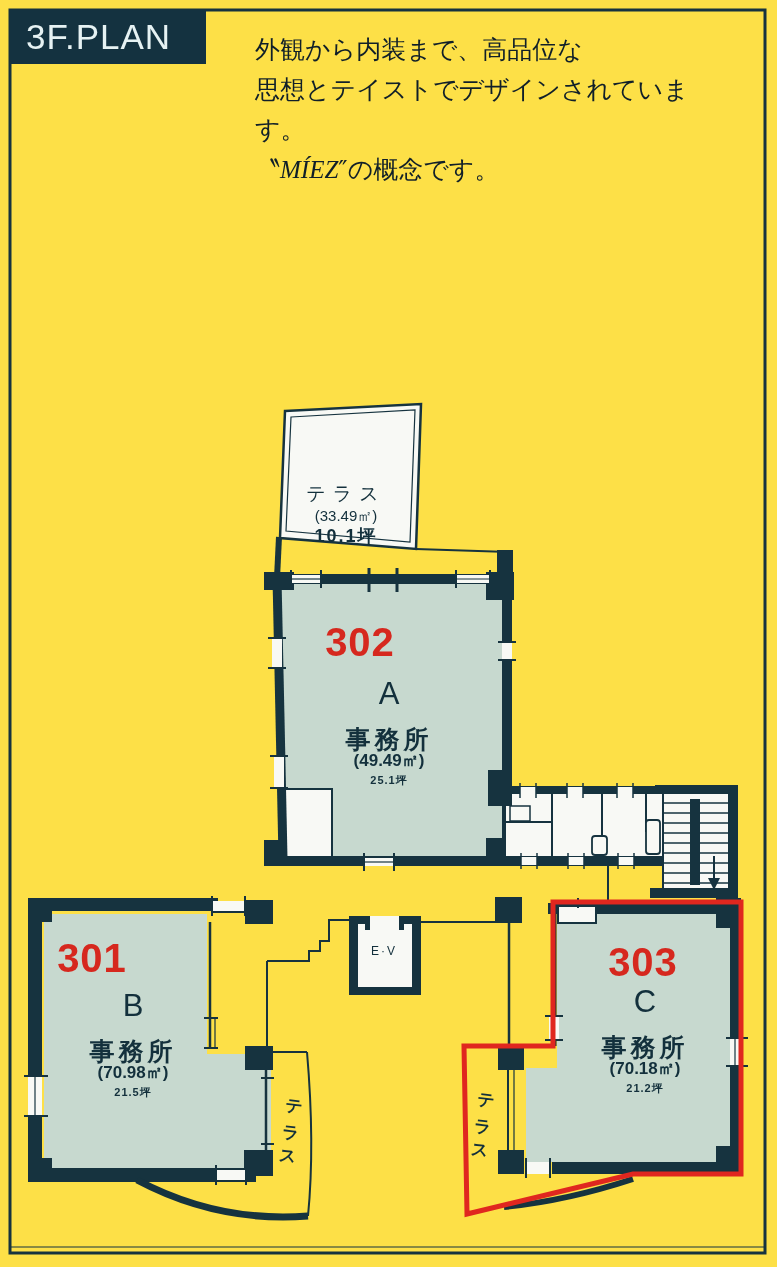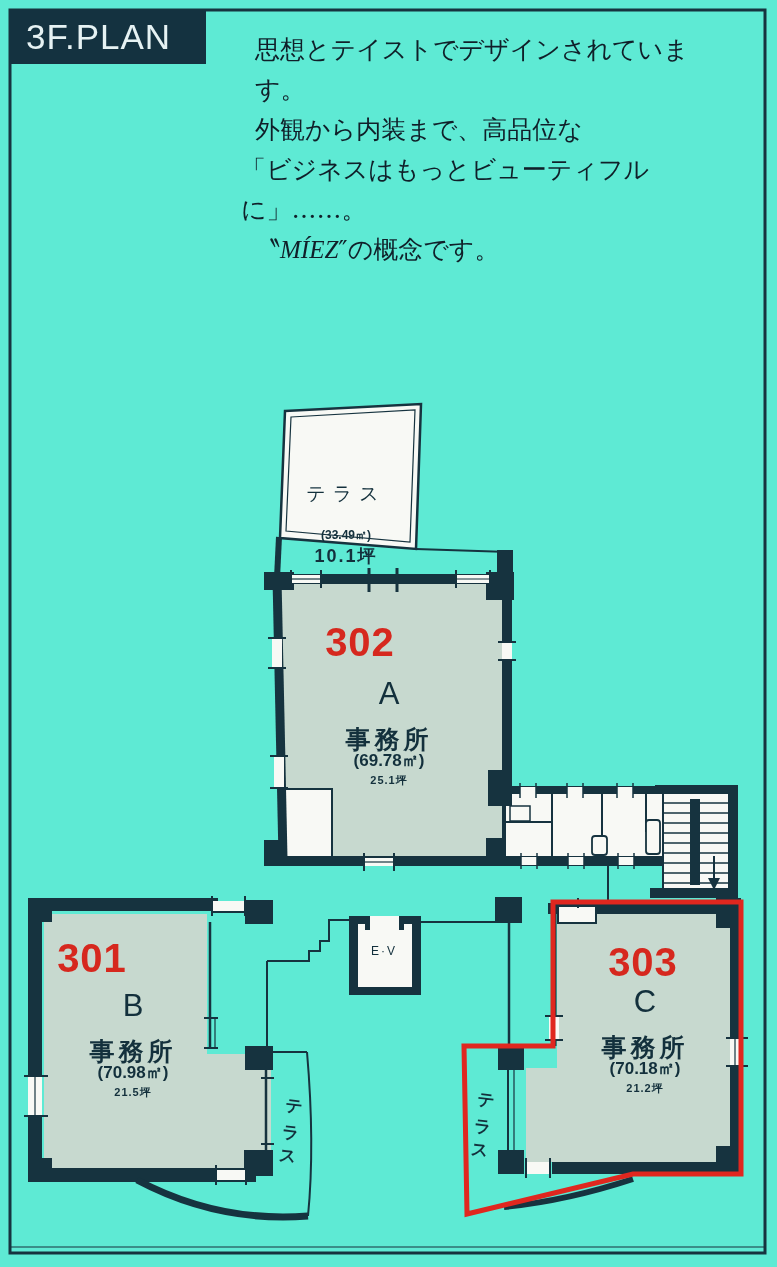--- a/index.html
+++ b/index.html
@@ -1,16 +1,16 @@
 <!DOCTYPE html>
 <html><head>
 <meta charset="utf-8">
 <style>
   html,body{margin:0;padding:0;background:#e9ebe5;}
-  .page{position:relative;width:777px;height:1267px;background:#5eead4;overflow:hidden;
+  .page{position:relative;width:777px;height:1267px;background:#fde047;overflow:hidden;
         font-family:"Liberation Sans",sans-serif;}
   .plan-svg{position:absolute;left:0;top:0;}
   .w{fill:#16333f;}
   .ln{stroke:#16333f;fill:none;}
   .paper{fill:#f8f9f5;}
   .mint{fill:#c7d9cf;}
   .title-box{position:absolute;left:10px;top:10px;width:196px;height:54px;background:#143240;
              display:flex;align-items:center;padding-left:16px;box-sizing:border-box;z-index:3;}
   .title-box span{color:#e6f2f3;font-size:35px;letter-spacing:1px;}
   .intro{position:absolute;left:241px;top:30px;width:470px;z-index:2;color:#101f29;
@@ -18,21 +18,21 @@
   .intro .indent{padding-left:14px;}
   .brand{font-style:italic;font-family:"Liberation Serif",serif;}
   .lbl{position:absolute;transform:translateX(-50%);text-align:center;color:#13303c;
        z-index:2;white-space:nowrap;}
   .unit-number{color:#d6281e;font-weight:bold;font-size:40px;letter-spacing:1px;}
   .unit-letter{font-size:31px;line-height:31px;}
   .unit-use{font-size:25px;font-weight:bold;letter-spacing:4px;line-height:23px;margin-top:19px;}
   .unit-area{font-size:17px;font-weight:bold;line-height:20px;}
   .unit-tsubo{font-size:11px;font-weight:bold;line-height:19px;letter-spacing:1px;}
   .t-label{font-size:19px;letter-spacing:7px;line-height:23px;}
-  .t-area{font-size:12px;font-weight:bold;line-height:21px;margin-top:20px;}
+  .t-area{font-size:15px;font-weight:normal;line-height:21px;}
   .t-tsubo{font-size:18px;font-weight:bold;letter-spacing:2px;line-height:20px;}
   .ev{font-size:12px;letter-spacing:2px;}
   .vert{position:absolute;writing-mode:vertical-rl;text-orientation:upright;font-size:17px;
         letter-spacing:6px;color:#13303c;transform:rotate(7deg);z-index:2;font-weight:bold;}
 </style>
 </head>
 <body>
 
 <div class="page">
 
@@ -222,39 +222,38 @@
       <path d="M504,1207 Q566,1201 633,1179" class="ln" stroke-width="6"></path>
       <polygon points="553,902 741,902 741,1174 633,1174 467,1214 464,1046 553,1046" fill="none" stroke="#e0271f" stroke-width="5"></polygon>
     </g>
   </svg>
 
   <div class="title-box">
     <span>3F.PLAN</span>
   </div>
 
   <div class="intro">
+    <div class="indent">外観から内装まで、高品位な</div>
     <div class="indent">思想とテイストでデザインされています。</div>
-    <div class="indent">外観から内装まで、高品位な</div>
-    <div>「ビジネスはもっとビューティフルに」……。</div>
     <div class="indent">
       <span>〝</span><span class="brand">MÍEZ</span><span>″の概念です。</span>
     </div>
   </div>
 
   <div class="lbl" style="left:346px;top:482px;">
     <div class="t-label">テラス</div>
     <div class="t-area">(33.49㎡)</div>
     <div class="t-tsubo">10.1坪</div>
   </div>
 
   <div class="lbl unit-number" style="left:360px;top:620px;">302</div>
   <div class="lbl" style="left:389px;top:678px;">
     <div class="unit-letter">A</div>
     <div class="unit-use">事務所</div>
-    <div class="unit-area">(69.78㎡)</div>
+    <div class="unit-area">(49.49㎡)</div>
     <div class="unit-tsubo">25.1坪</div>
   </div>
 
   <div class="lbl unit-number" style="left:92px;top:936px;">301</div>
   <div class="lbl" style="left:133px;top:990px;">
     <div class="unit-letter">B</div>
     <div class="unit-use">事務所</div>
     <div class="unit-area">(70.98㎡)</div>
     <div class="unit-tsubo">21.5坪</div>
   </div>

